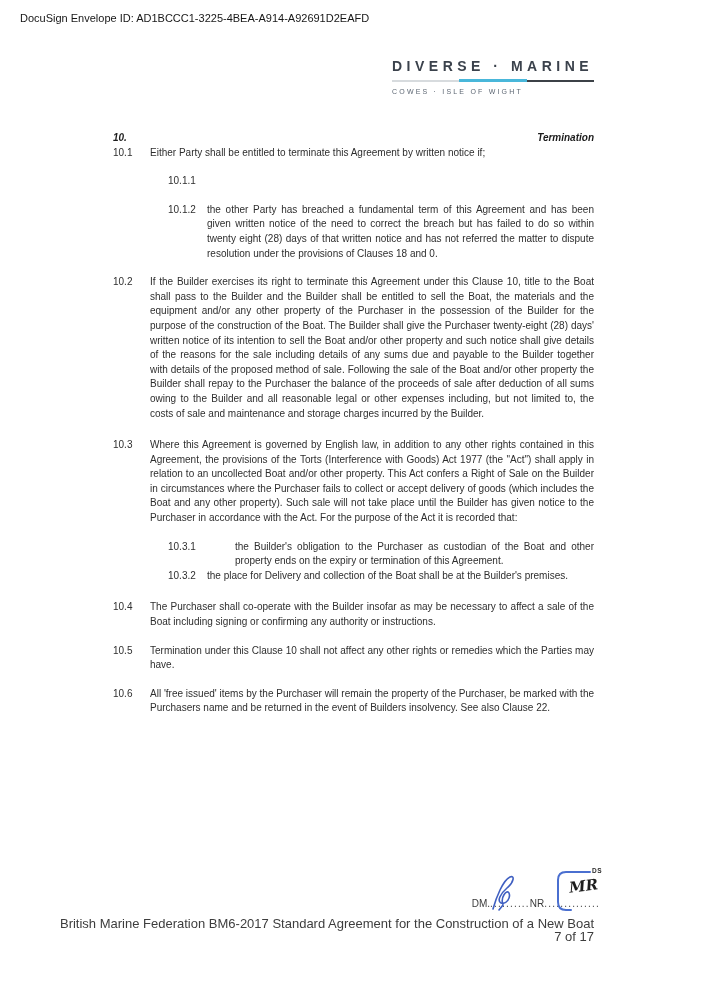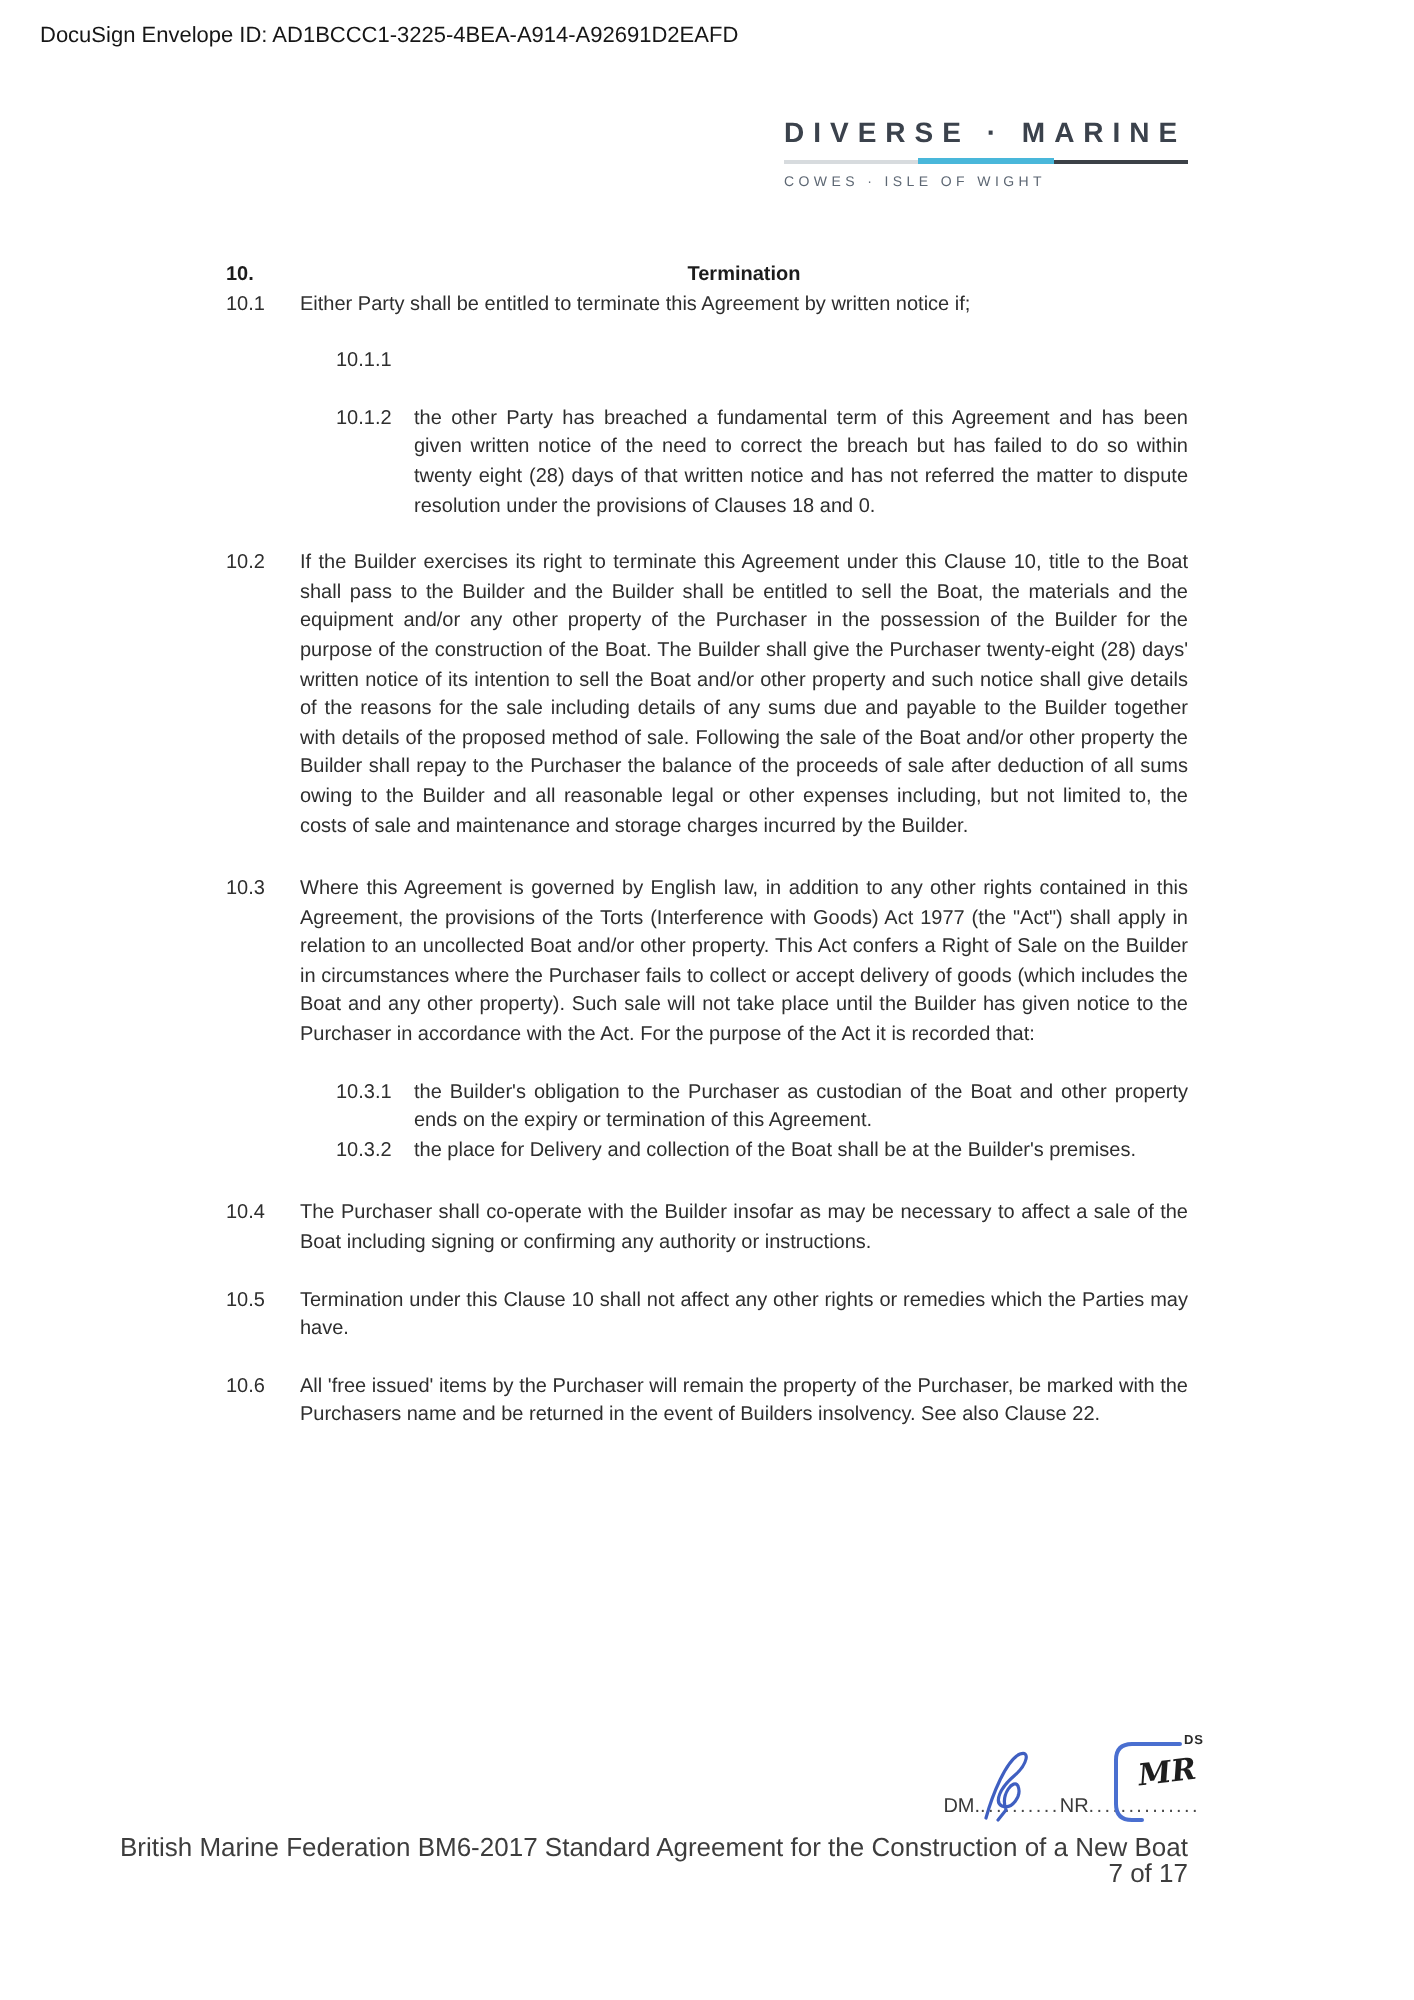--- a/index.html
+++ b/index.html
@@ -35,22 +35,22 @@
   
   .doc-body {
     position:absolute; left:113px; top:131px; width:481px;
     font-size:10px; line-height:14.6px; color:#2e2e2e;
   }
   .row { display:flex; margin-bottom:14px; }
   .row .num { flex:0 0 37px; }
   .row .txt { flex:1; text-align:justify; }
   .row.l2 { padding-left:55px; }
   .row.l2 .num { flex:0 0 39px; }
-  .row.heading { font-weight:bold; color:#1c1c1c; margin-bottom:0; }
-  .row.tight { margin-bottom:0; }
+  .row.heading { font-weight:bold; color:#1c1c1c; margin-bottom:0;font-style:italic; }
+  .row.tight { margin-bottom:0;gap:28px; }
   .row.gap-lg { margin-bottom:17px; }
 
   
   .sig-row {
     position:absolute; top:898px; right:107px;
     display:flex; align-items:baseline;
     font-size:10px; color:#3a3a3a; white-space:nowrap;
   }
   .sig-dots { letter-spacing:1.2px; color:#4a4a4a; }
   .dm-ink { position:absolute; left:16px; top:-24px; pointer-events:none; }
@@ -86,21 +86,21 @@
       <span class="seg seg-m"></span>
       <span class="seg seg-r"></span>
     </div>
     <div class="logo-sub">COWES · ISLE OF WIGHT</div>
   </div>
 
   <div class="doc-body">
 
     <div class="row heading">
       <span class="num">10.</span>
-      <span class="txt" style="text-align:center">Termination</span>
+      <span class="txt" style="text-align:right">Termination</span>
     </div>
 
     <div class="row">
       <span class="num">10.1</span>
       <span class="txt">Either Party shall be entitled to terminate this Agreement by written notice if;</span>
     </div>
 
     <div class="row l2">
       <span class="num">10.1.1</span>
     </div>

